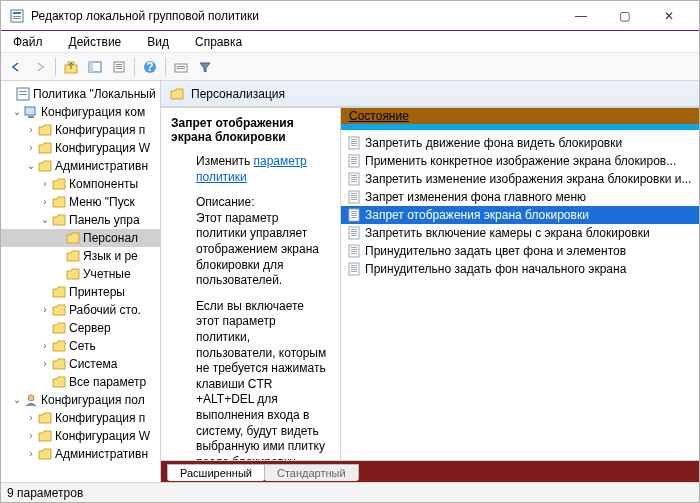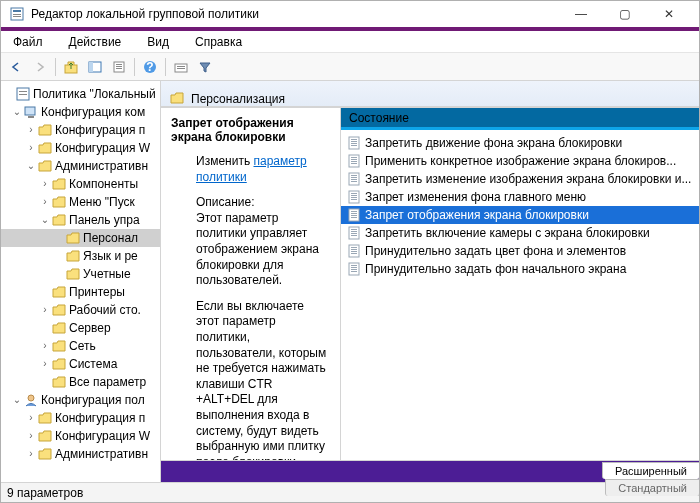--- a/index.html
+++ b/index.html
@@ -1,47 +1,47 @@
 <!DOCTYPE html>
 <html><head>
 <meta charset="utf-8">
 <style>
 * { box-sizing: border-box; margin: 0; padding: 0; font-family: "Segoe UI", Tahoma, sans-serif; font-size: 12px; }
 body { width: 700px; height: 503px; background: #fff; border: 1px solid #b0b0b0; display: flex; flex-direction: column; overflow: hidden; }
-.titlebar { height: 30px; display: flex; align-items: center; padding: 0 8px; border-bottom: 4px solid #701a75; }
+.titlebar { height: 30px; display: flex; align-items: center; padding: 0 8px; border-bottom: 1px solid #701a75; }
 .titlebar .icon { width: 16px; height: 16px; margin-right: 6px; }
 .titlebar .title { flex: 1; }
 .wincontrols { display: flex; gap: 0; }
 .wincontrols div { width: 44px; height: 28px; display: flex; align-items: center; justify-content: center; color: #333; }
 .menubar { height: 22px; display: flex; align-items: center; padding: 0 4px; gap: 10px; border-bottom: 1px solid #e5e5e5; }
 .menubar span { padding: 2px 8px; }
 .toolbar { height: 28px; display: flex; align-items: center; padding: 0 4px; gap: 2px; border-bottom: 1px solid #d4d4d4; background: #f8f8f8; }
 .toolbar .tbtn { width: 22px; height: 22px; display: flex; align-items: center; justify-content: center; border: 1px solid transparent; }
 .toolbar .sep { width: 1px; height: 18px; background: #ccc; margin: 0 2px; }
 .main { flex: 1; display: flex; min-height: 0; }
 .tree { width: 160px; border-right: 1px solid #d4d4d4; overflow: hidden; padding: 4px 0; background: #fff; }
 .tree .node { display: flex; align-items: center; height: 18px; white-space: nowrap; padding-right: 4px; }
 .tree .tw { width: 12px; text-align: center; color: #666; font-size: 10px; line-height: 10px; }
 .tree .ic { width: 16px; height: 16px; margin-right: 2px; flex-shrink: 0; }
 .tree .sel { background: #d0d0d0; }
 .right { flex: 1; display: flex; flex-direction: column; min-width: 0; }
-.righthead { height: 26px; border-bottom: 1px solid #d4d4d4; display: flex; align-items: flex-end; padding: 0 8px; background: linear-gradient(#eef3fb, #e4ecf7); gap: 6px; }
+.righthead { height: 26px; border-bottom: 1px solid #d4d4d4; display: flex; align-items: center; padding: 0 8px; background: linear-gradient(#eef3fb, #e4ecf7); gap: 6px; }
 .righthead .hic { width: 16px; height: 16px; }
 .rightbody { flex: 1; display: flex; min-height: 0; border-top: 1px solid #d4d4d4; }
 .detail { width: 180px; border-right: 1px solid #d4d4d4; padding: 8px 10px; font-size: 12px; overflow: hidden; }
 .detail b { font-weight: 600; }
 .detail a { color: #0066cc; text-decoration: underline; }
 .detail p { margin-top: 10px; line-height: 1.3; margin-left: 25px; }
 .listpane { flex: 1; display: flex; flex-direction: column; min-width: 0; }
-.listhead { height: 22px; border-bottom: 3px solid #0ea5e9; display: flex; align-items: center; padding: 0 8px; background: #0369a1; }
+.listhead { height: 22px; border-bottom: 6px solid #0ea5e9; display: flex; align-items: center; padding: 0 8px; background: #a16207; text-decoration: underline; }
 .list { flex: 1; overflow: hidden; padding: 4px 0; }
 .list .row { display: flex; align-items: center; height: 18px; padding: 0 6px; gap: 4px; white-space: nowrap; }
 .list .row.sel { background: #1a6fd8; color: #fff; }
 .list .lic { width: 14px; height: 14px; flex-shrink: 0; }
-.tabs { height: 22px; display: flex; align-items: flex-end; padding-left: 6px; border-top: 1px solid #d4d4d4; background: #4c1d95; flex-direction: column; }
+.tabs { height: 22px; display: flex; align-items: center; padding-left: 6px; border-top: 1px solid #d4d4d4; background: #7f1d1d; }
 .tabs .tab { padding: 2px 12px; border: 1px solid #bcbcbc; border-bottom: none; background: #fff; border-radius: 0 0 3px 3px; margin-right: -1px; position: relative; top: 1px; font-size: 11px; }
 .tabs .tab.inactive { background: #eee; color: #666; }
 .status { height: 20px; border-top: 1px solid #d4d4d4; display: flex; align-items: center; padding: 0 6px; background: #f4f4f4; font-size: 11px; }
 svg { display: block; }
 </style>
 </head>
 <body>
 
 <div class="titlebar">
   <span class="icon">
@@ -353,21 +353,21 @@
             <div class="row">
               <span class="lic">
                 <svg width="14" height="14">
                   <rect x="2" y="1" width="10" height="12" fill="#fff" stroke="#9aa7b5"></rect>
                   <rect x="4" y="3" width="6" height="1" fill="#9aa7b5"></rect>
                   <rect x="4" y="5" width="6" height="1" fill="#9aa7b5"></rect>
                   <rect x="4" y="7" width="6" height="1" fill="#9aa7b5"></rect>
                   <rect x="4" y="9" width="6" height="1" fill="#9aa7b5"></rect>
                 </svg>
               </span>
-              <span>Запретить движение фона экрана блокировки</span>
+              <span>Запретить движение фона видеть блокировки</span>
             </div>
             <div class="row">
               <span class="lic">
                 <svg width="14" height="14">
                   <rect x="2" y="1" width="10" height="12" fill="#fff" stroke="#9aa7b5"></rect>
                   <rect x="4" y="3" width="6" height="1" fill="#9aa7b5"></rect>
                   <rect x="4" y="5" width="6" height="1" fill="#9aa7b5"></rect>
                   <rect x="4" y="7" width="6" height="1" fill="#9aa7b5"></rect>
                   <rect x="4" y="9" width="6" height="1" fill="#9aa7b5"></rect>
                 </svg>

